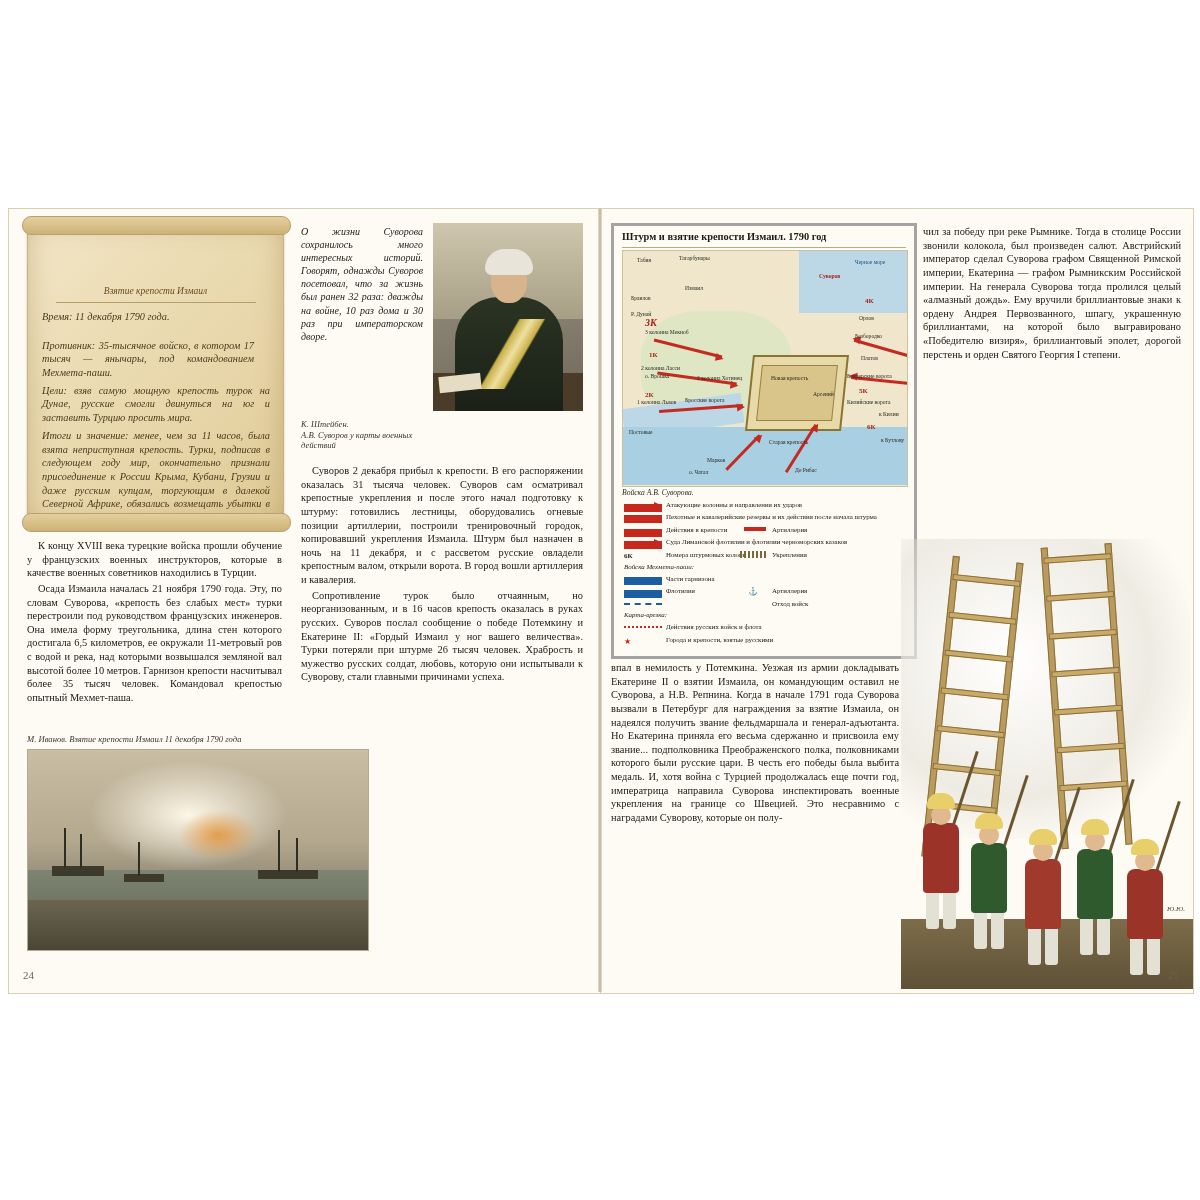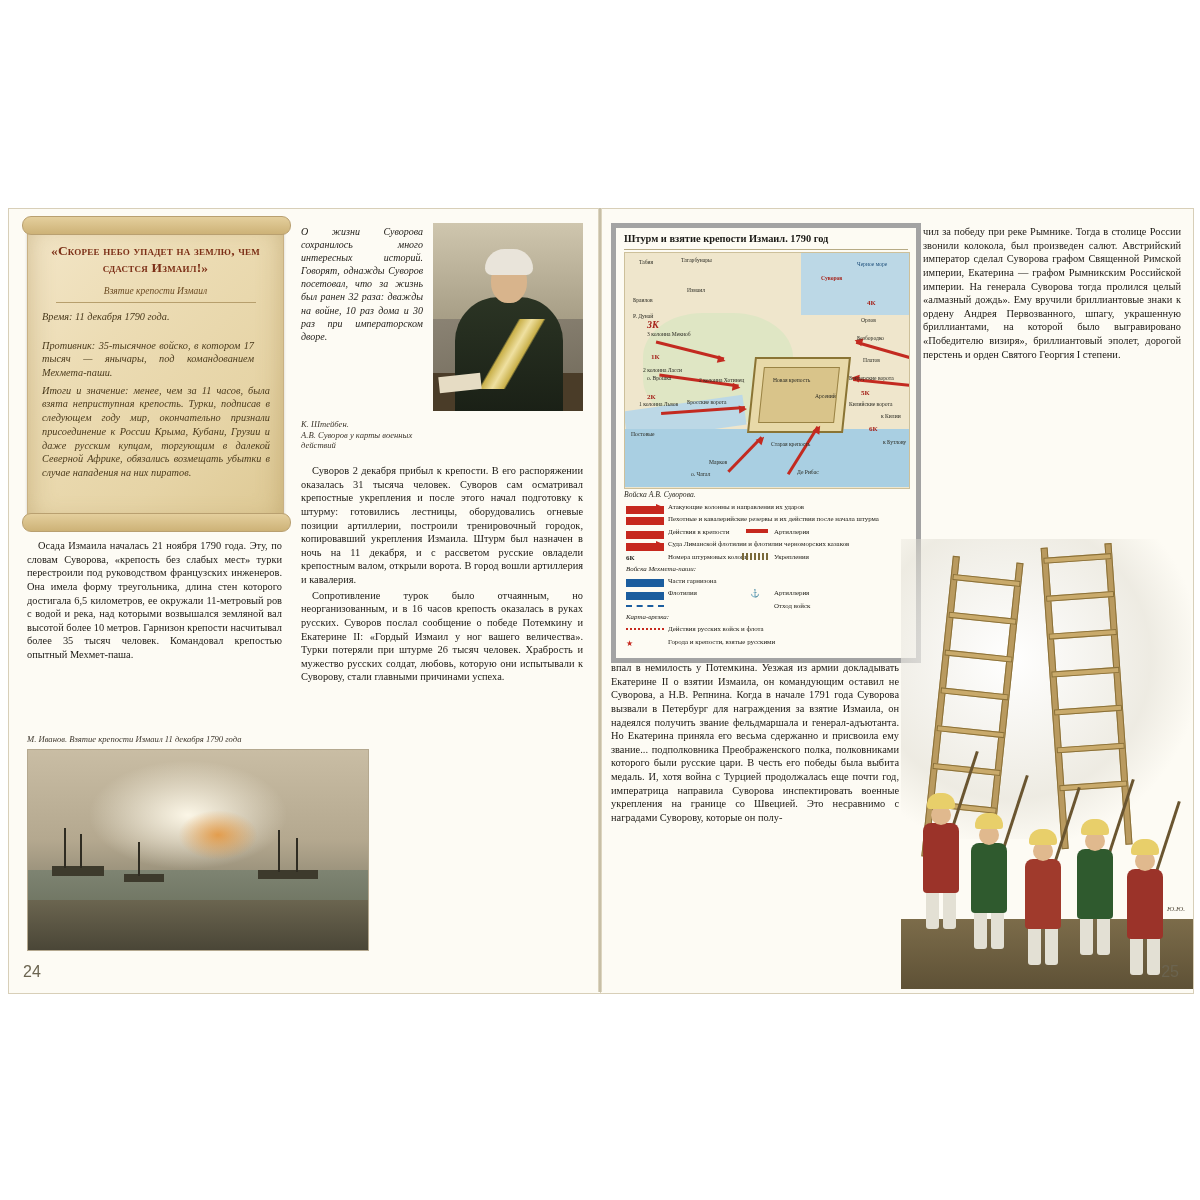--- a/index.html
+++ b/index.html
@@ -3,21 +3,21 @@
 <meta charset="utf-8">
 <style>
   html,body{margin:0;padding:0;background:#fff;}
   body{width:1200px;height:1200px;font-family:"Liberation Serif",serif;overflow:hidden;}
   .spread{position:absolute;left:0;top:0;width:1200px;height:1200px;background:#ffffff;}
   .page{position:absolute;top:208px;height:784px;background:#fdfbf4;border:1px solid #d8cfb8;overflow:hidden;}
   .page-left{left:8px;width:592px;}
   .page-right{left:600px;width:592px;}
   .gutter{position:absolute;left:598px;top:208px;width:4px;height:784px;
     background:linear-gradient(to right,#e6dfcb,#bdb49a,#e6dfcb);}
-  .pagenum{position:absolute;bottom:12px;font-size:16px;color:#6b6450;font-family:Liberation Sans, sans-serif;}
+  .pagenum{position:absolute;bottom:12px;font-size:11px;color:#6b6450;font-family:Liberation Serif, serif;}
   .pagenum-l{left:14px;}
   .pagenum-r{right:14px;}
 
   
   .scroll{position:absolute;left:18px;top:14px;width:255px;height:300px;
     background:linear-gradient(135deg,#f3e6c8 0%,#ecdcb4 35%,#e6d4a6 70%,#ddc893 100%);
     border:1px solid #c9b184;border-radius:6px;
     box-shadow:inset 0 0 26px rgba(160,130,70,.45), 0 1px 3px rgba(0,0,0,.18);}
   .scroll:before,.scroll:after{content:"";position:absolute;left:-6px;width:267px;height:17px;
     background:linear-gradient(to bottom,#e4cf9d,#cdb277);border:1px solid #b9a070;border-radius:9px;}
@@ -51,21 +51,21 @@
     background:linear-gradient(120deg,transparent 38%,#c9b04a 40%,#efe0a0 50%,#c9b04a 60%,transparent 62%);}
   .pt-face{position:absolute;left:58px;top:36px;width:36px;height:44px;border-radius:50% 50% 46% 46%;
     background:#d8b48c;}
   .pt-hair{position:absolute;left:52px;top:26px;width:48px;height:26px;border-radius:24px 24px 8px 8px;
     background:#e9e4da;}
   .pt-table{position:absolute;left:0;top:150px;width:150px;height:40px;background:#4a3c28;}
   .pt-paper{position:absolute;left:6px;top:152px;width:42px;height:16px;background:#e6dcc4;transform:rotate(-6deg);}
 
   
   .mapbox{position:absolute;left:10px;top:14px;width:300px;height:430px;
-    background:#fdfbf3;border:5px solid #a3a3a3;}
+    background:#fdfbf3;border:3px solid #a3a3a3;}
   .map-title{position:absolute;left:8px;top:5px;font-size:10.4px;font-weight:bold;color:#1b1a16;}
   .map-title-rule{position:absolute;left:8px;top:21px;width:284px;height:1px;background:#b7ab85;}
   .map-img{position:absolute;left:8px;top:24px;width:284px;height:235px;overflow:hidden;
     background:#efe6cc;border:1px solid #cdc09a;}
   .m-sea{position:absolute;left:176px;top:0;width:108px;height:62px;background:#bcd8e6;}
   .m-river{position:absolute;left:0;top:176px;width:284px;height:58px;background:#a9cfe2;}
   .m-river2{position:absolute;left:0;top:150px;width:120px;height:30px;background:#bcd8e6;transform:rotate(-8deg);}
   .m-green{position:absolute;left:18px;top:60px;width:150px;height:110px;background:#dfe6c4;border-radius:40%;}
   .m-fort{position:absolute;left:126px;top:104px;width:92px;height:72px;background:#e8d9a8;
     border:2px solid #8a7434;transform:skewX(-6deg);}
@@ -142,26 +142,26 @@
   .sig{position:absolute;right:8px;bottom:76px;font-size:7px;color:#4a4132;font-style:italic;}
 </style>
 </head>
 <body>
 
 <div class="spread">
 
   <div class="page page-left">
 
     <div class="scroll">
-      <div class="scroll-title">«Скорее небо упадет на землю, чем сдастся Измаил!»</div>
       <div class="scroll-sub">Взятие крепости Измаил</div>
       <div class="scroll-rule"></div>
       <div class="scroll-body">
         <p style="margin:0 0 15px 0">Время: 11 декабря 1790 года.</p>
         <p style="margin:0 16px 4px 0">Противник: 35-тысячное войско, в котором 17 тысяч — янычары, под командованием Мехмета-паши.</p>
+        <p style="margin:0 0 4px 0">Цели: взяв самую мощную крепость турок на Дунае, русские смогли двинуться на юг и заставить Турцию просить мира.</p>
         <p style="margin:0">Итоги и значение: менее, чем за 11 часов, была взята неприступная крепость. Турки, подписав в следующем году мир, окончательно признали присоединение к России Крыма, Кубани, Грузии и даже русским купцам, торгующим в далекой Северной Африке, обязались возмещать убытки в случае нападения на них пиратов.</p>
       </div>
     </div>
 
     <div class="col" style="left:292px;top:16px;width:122px;font-style:italic;font-size:10px;">
       <p class="noind">О жизни Суворова сохранилось много интересных историй. Говорят, однажды Суворов посетовал, что за жизнь был ранен 32 раза: дважды на войне, 10 раз дома и 30 раз при императорском дворе.</p>
     </div>
 
     <div class="portrait">
       <div class="pt-sky"></div>
@@ -169,20 +169,21 @@
       <div class="pt-coat"></div>
       <div class="pt-sash"></div>
       <div class="pt-face"></div>
       <div class="pt-hair"></div>
       <div class="pt-paper"></div>
     </div>
     <div class="cap" style="left:292px;top:210px;width:122px;white-space:pre-line;">К. Штейбен.
 А.В. Суворов у карты военных действий</div>
 
     <div class="col" style="left:18px;top:330px;width:255px;">
+      <p>К концу XVIII века турецкие войска прошли обучение у французских военных инструкторов, которые в качестве военных советников находились в Турции.</p>
       <p>Осада Измаила началась 21 ноября 1790 года. Эту, по словам Суворова, «крепость без слабых мест» турки перестроили под руководством французских инженеров. Она имела форму треугольника, длина стен которого достигала 6,5 километров, ее окружали 11-метровый ров с водой и река, над которыми возвышался земляной вал высотой более 10 метров. Гарнизон крепости насчитывал более 35 тысяч человек. Командовал крепостью опытный Мехмет-паша.</p>
     </div>
 
     <div class="col" style="left:292px;top:255px;width:282px;">
       <p>Суворов 2 декабря прибыл к крепости. В его распоряжении оказалась 31 тысяча человек. Суворов сам осматривал крепостные укрепления и после этого начал подготовку к штурму: готовились лестницы, оборудовались огневые позиции артиллерии, построили тренировочный городок, копировавший укрепления Измаила. Штурм был назначен в ночь на 11 декабря, и с рассветом русские овладели крепостным валом, открыли ворота. В город вошли артиллерия и кавалерия.</p>
       <p>Сопротивление турок было отчаянным, но неорганизованным, и в 16 часов крепость оказалась в руках русских. Суворов послал сообщение о победе Потемкину и Екатерине II: «Гордый Измаил у ног вашего величества». Турки потеряли при штурме 26 тысяч человек. Храбрость и мужество русских солдат, любовь, которую они испытывали к Суворову, стали главными причинами успеха.</p>
     </div>
 
     <div class="cap" style="left:18px;top:525px;width:360px;">М. Иванов. Взятие крепости Измаил 11 декабря 1790 года</div>
     <div class="painting">

